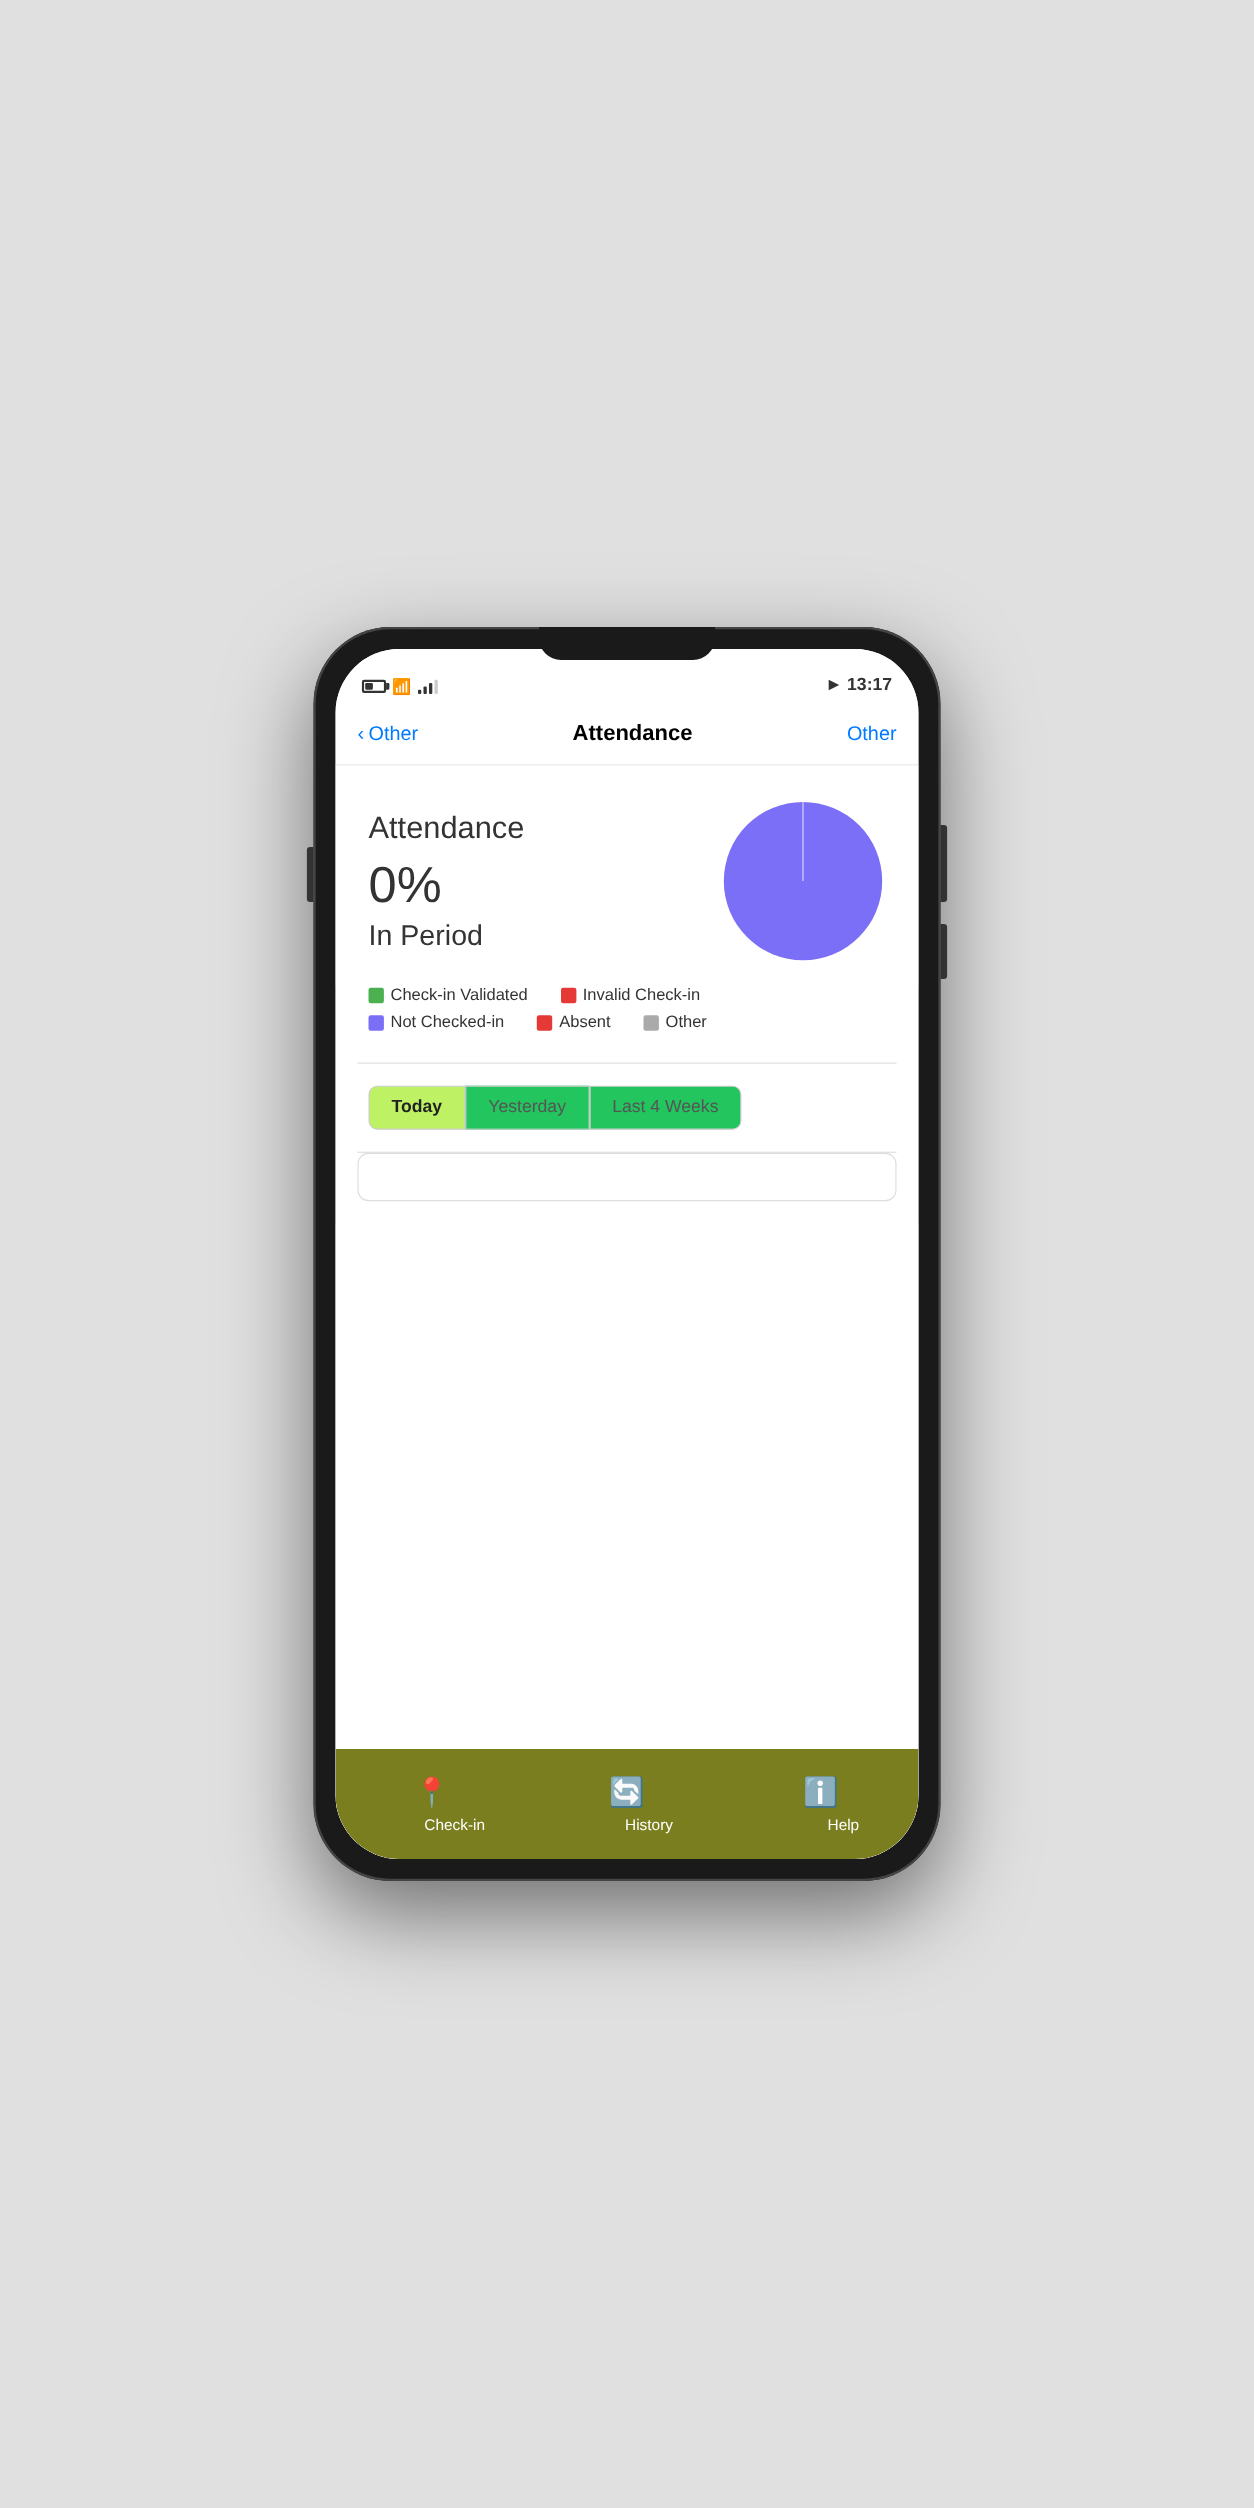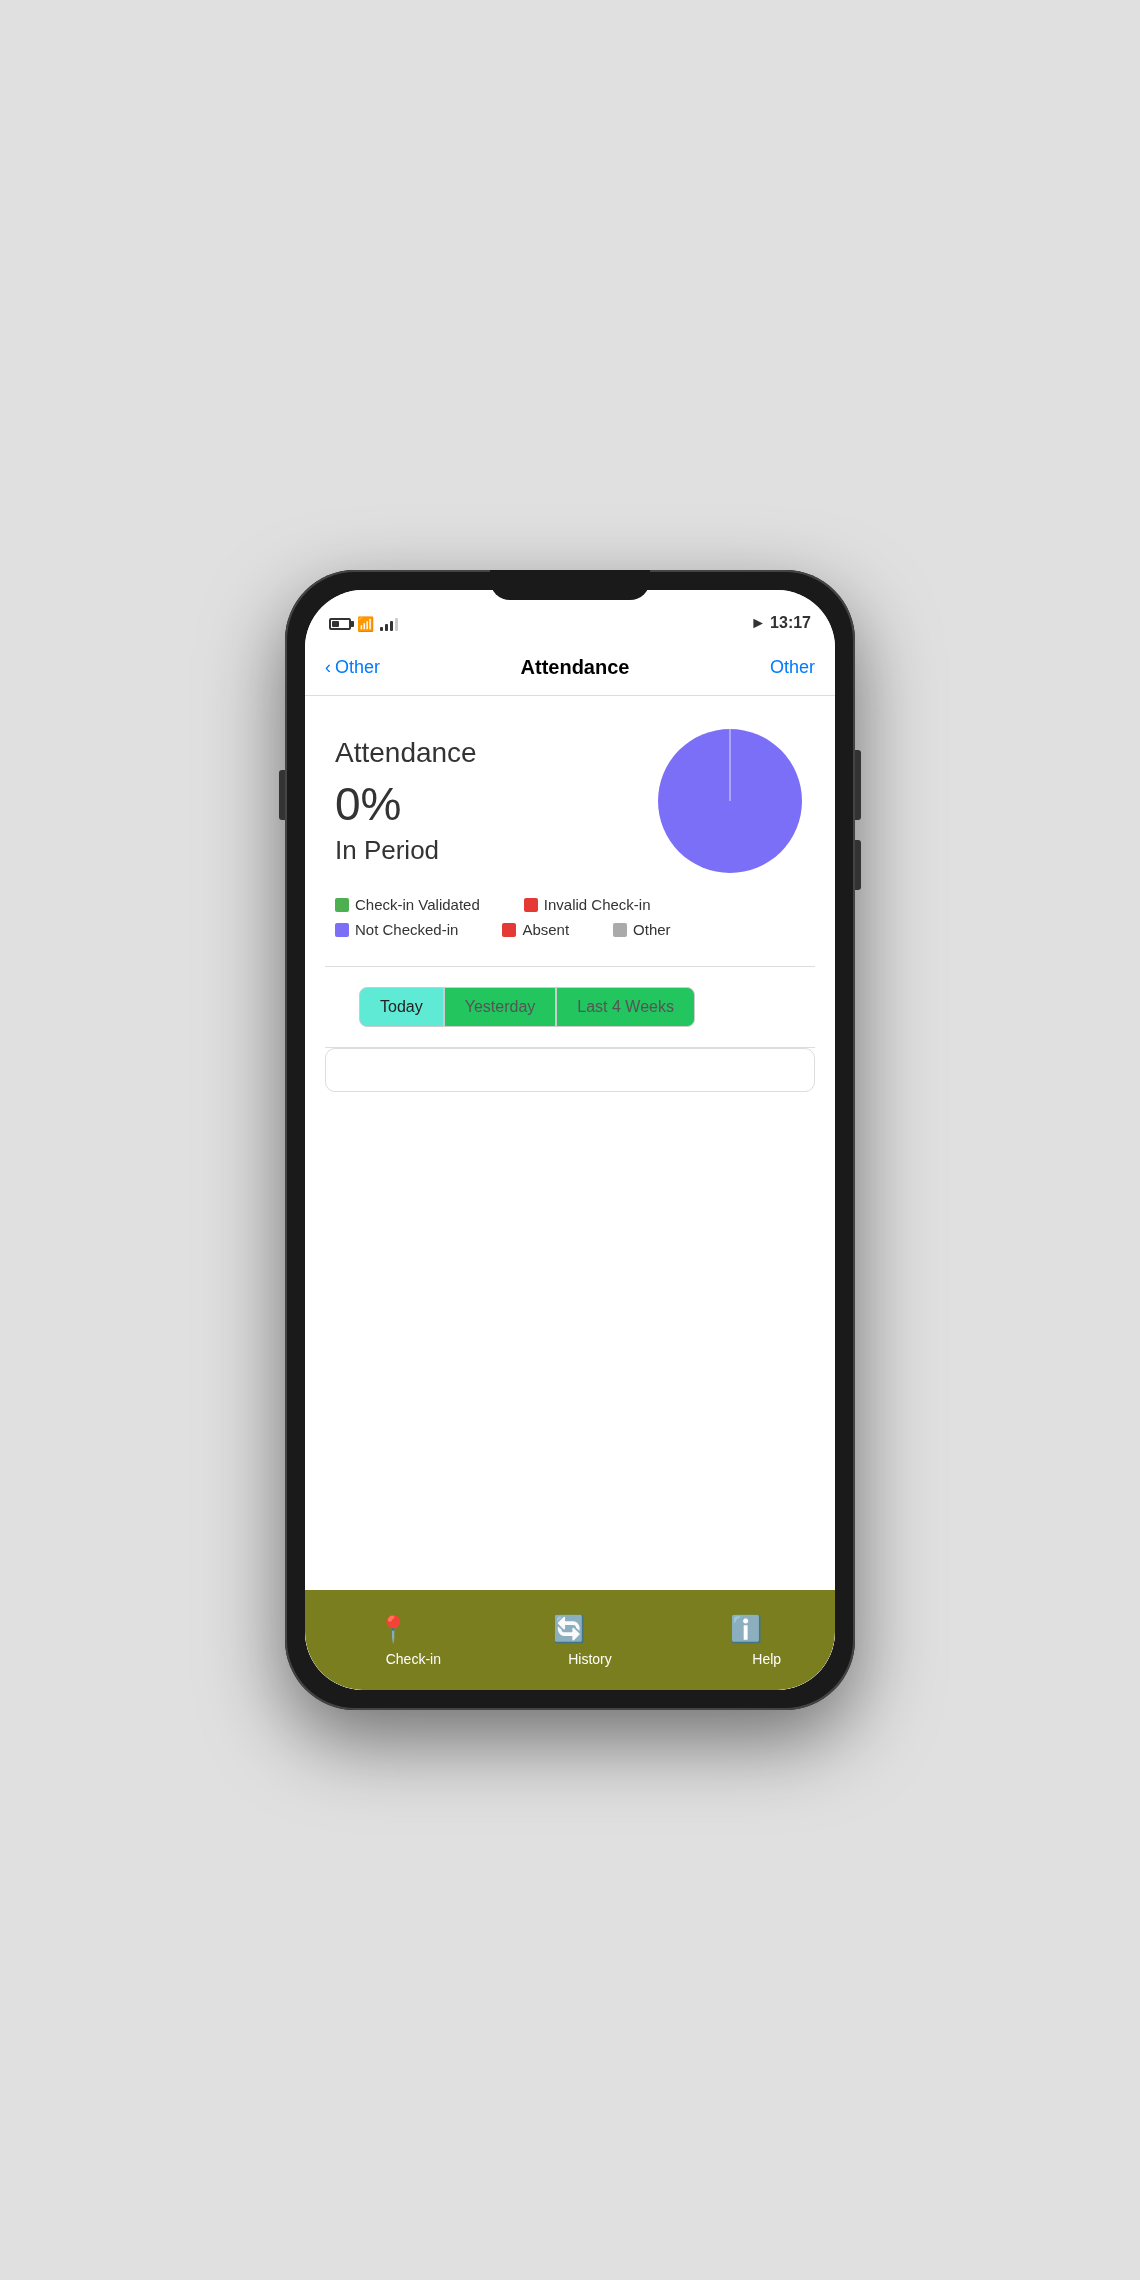--- a/index.html
+++ b/index.html
@@ -182,21 +182,21 @@
     .pie-chart-container svg {
       width: 100%;
       height: 100%;
     }
     
     .legend {
       padding: 0 30px 20px;
     }
     .legend-row {
       display: flex;
-      gap: 44px;
+      gap: 30px;
       margin-bottom: 8px;
     }
     .legend-item {
       display: flex;
       align-items: center;
       gap: 6px;
       font-size: 15px;
       color: #333;
     }
     .legend-dot {
@@ -227,24 +227,23 @@
       cursor: pointer;
       border-radius: 0;
     }
     .period-tab:first-child {
       border-radius: 8px 0 0 8px;
     }
     .period-tab:last-child {
       border-radius: 0 8px 8px 0;
     }
     .period-tab.active {
-      background: #5eead4;
-      font-weight: 400;
+      background: #bef264;
+      font-weight: 700;
       color: #222;
-      margin-left: 24px;
     }
     
     .filter-area {
       padding: 0 20px 20px;
     }
     .filter-input {
       width: 100%;
       height: 44px;
       border: 1px solid #ddd;
       border-radius: 10px;

